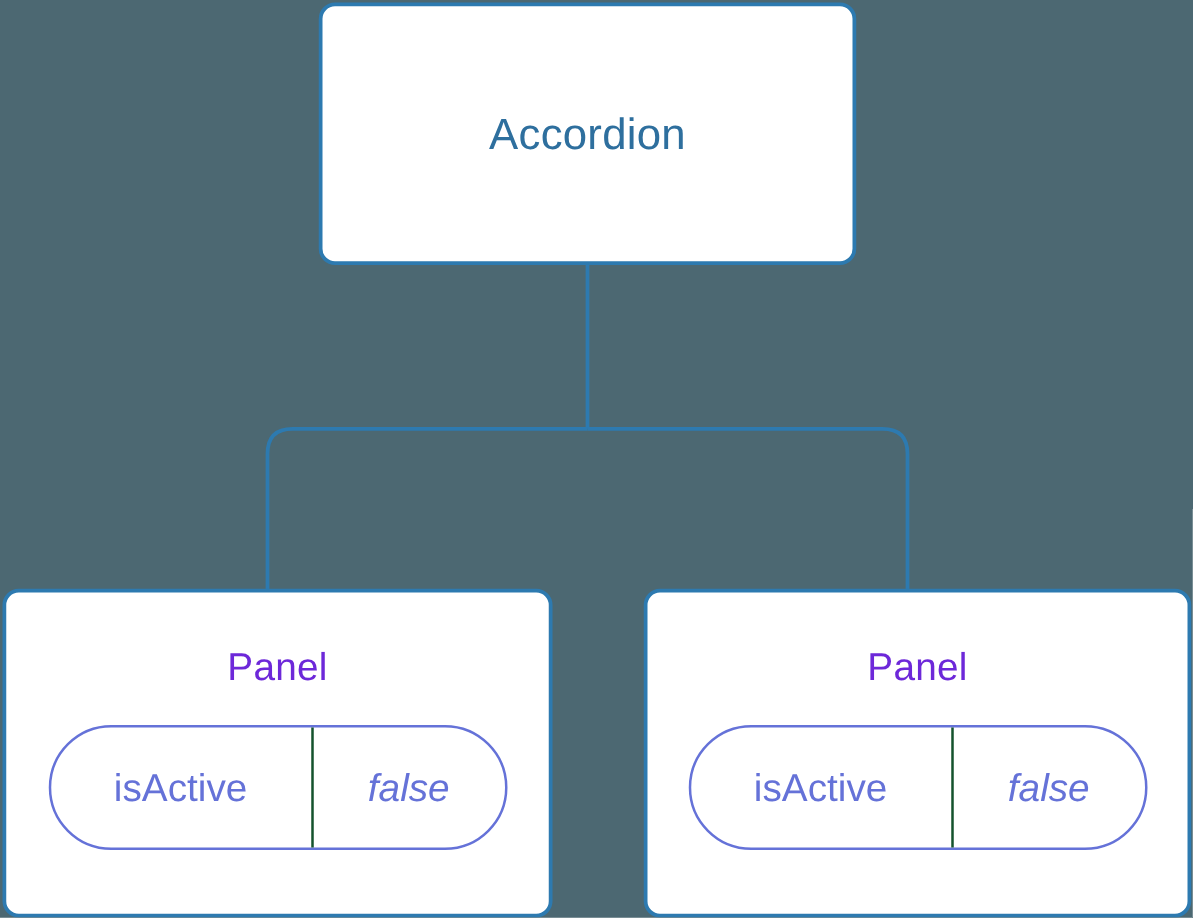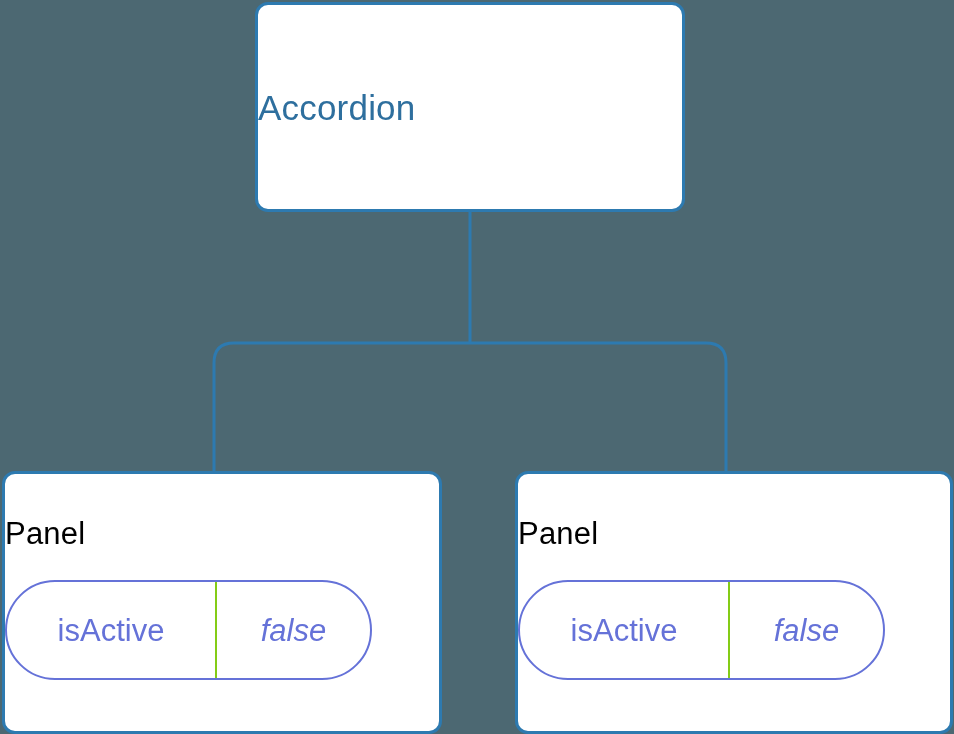--- a/index.html
+++ b/index.html
@@ -34,20 +34,21 @@
 
   
   .node {
     position: absolute;
     background: #ffffff;
     border: 3px solid #2d7ab0;
     border-radius: 13px;
     box-sizing: border-box;
     display: flex;
     flex-direction: column;
+    align-items: center;
   }
 
   
   .node-root {
     left: 255px;
     top: 2px;
     width: 430px;
     height: 210px;
     justify-content: center;
   }
@@ -73,21 +74,21 @@
   }
 
   .node-leaf-right {
     left: 515px;
     width: 438px;
   }
 
   .node-leaf .node-title {
     font-size: 31px;
     line-height: 1;
-    color: #000000;
+    color: #6d28d9;
     letter-spacing: 0.2px;
     white-space: nowrap;
   }
 
   
   .pill {
     margin-top: 31px;
     height: 100px;
     border: 2px solid #6572d8;
     border-radius: 50px;
@@ -111,21 +112,21 @@
     justify-content: center;
     color: #6572d8;
     font-size: 31px;
     line-height: 1;
     white-space: nowrap;
     box-sizing: border-box;
   }
 
   .pill-cell-key {
     flex: 0 0 210px;
-    border-right: 2px solid #84cc16;
+    border-right: 2px solid #14532d;
   }
 
   .pill-cell-val {
     flex: 1 1 auto;
     font-style: italic;
   }
 </style>
 </head>
 <body>
 

